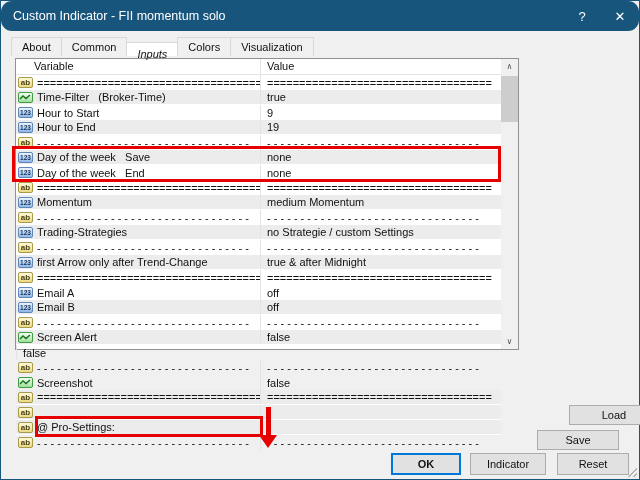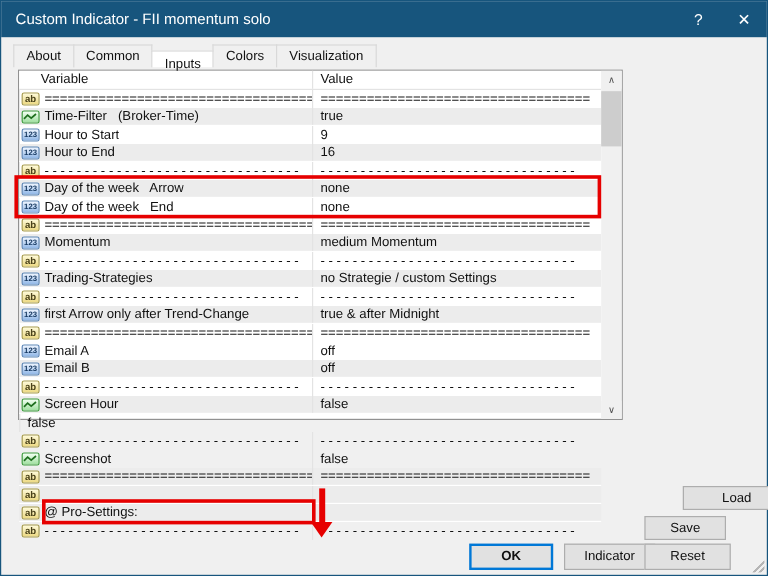--- a/index.html
+++ b/index.html
@@ -2,33 +2,33 @@
 <html><head>
 <meta charset="utf-8">
 <style>
   html,body{margin:0;padding:0;width:640px;height:480px;overflow:hidden;
             font-family:"Liberation Sans",sans-serif;}
   .dialog{position:relative;width:640px;height:480px;background:#f0f0f0;
           border:1px solid #17557d;box-sizing:border-box;}
 
   
   .titlebar{position:absolute;left:0;top:0;width:100%;height:30px;background:#17557d;
-            display:flex;align-items:center;box-sizing:border-box;}
+            display:flex;align-items:center;box-sizing:border-box;border-radius:11px;}
   .titlebar .title{color:#ffffff;font-size:12.5px;padding-left:12px;flex:1;
                    white-space:nowrap;overflow:hidden;}
   .tb-btn{width:38px;height:30px;display:flex;align-items:center;justify-content:center;
           color:#ffffff;font-size:13px;cursor:default;}
 
   
   .tabstrip{position:absolute;left:10px;top:32px;height:23px;display:flex;align-items:flex-end;}
   .tab{height:19px;line-height:19px;padding:0 10px;font-size:11px;color:#111;
        background:#f0f0f0;border:1px solid #d9d9d9;border-bottom:none;margin-right:-1px;
        box-sizing:border-box;}
   .tab.active{height:14px;line-height:23px;background:#ffffff;border:1px solid #d9d9d9;
-       border-bottom:none;position:relative;z-index:2;}
+       border-bottom:none;position:relative;z-index:2;font-style:italic;}
 
   
   .table{position:absolute;left:14px;top:57px;width:504px;height:292px;background:#ffffff;
          border:1px solid #919191;box-sizing:border-box;font-size:11px;color:#111;}
   .thead{display:flex;height:15px;line-height:15px;width:485px;border-bottom:1px solid #e3e3e3;
          background:#ffffff;}
   .thead .h-var{width:244px;padding-left:18px;box-sizing:border-box;}
   .thead .h-val{flex:1;border-left:1px solid #e3e3e3;padding-left:6px;box-sizing:border-box;}
   .tbody{width:485px;}
   .row{display:flex;height:15px;line-height:14px;box-sizing:border-box;}
@@ -55,24 +55,24 @@
             justify-content:center;font-size:8px;color:#505050;background:#f0f0f0;}
   .sb-arrow.up{top:0;}
   .sb-arrow.down{bottom:0;}
   .sb-thumb{position:absolute;left:0;top:17px;width:17px;height:46px;background:#cdcdcd;}
 
   
   .btn{position:absolute;background:#e1e1e1;border:1px solid #adadad;color:#111;
        font-family:"Liberation Sans",sans-serif;font-size:11px;padding:0;margin:0;
        display:flex;align-items:center;justify-content:center;box-sizing:border-box;}
   .btn-load{left:556px;top:404px;width:90px;height:20px;margin-left:12px;}
-  .btn-save{left:536px;top:429px;width:68px;height:20px;text-align:right;}
+  .btn-save{left:536px;top:429px;width:82px;height:20px;text-align:right;}
   .btn-ok{left:390px;top:452px;width:70px;height:22px;border:2px solid #0078d7;font-weight:bold;}
   .btn-cancel{left:469px;top:452px;width:76px;height:22px;}
-  .btn-reset{left:536px;top:452px;width:72px;height:22px;}
+  .btn-reset{left:556px;top:452px;width:72px;height:22px;}
 
   
   .anno-box{position:absolute;border:3px solid #e60000;box-sizing:border-box;z-index:5;}
   .anno-box.day-week{left:11px;top:145px;width:489px;height:36px;}
   .anno-box.pro-settings{left:34px;top:415px;width:228px;height:21px;}
   .anno-arrow-shaft{position:absolute;left:265px;top:406px;width:5px;height:29px;
                     background:#e60000;z-index:5;}
   .anno-arrow-head{position:absolute;left:258px;top:434px;width:0;height:0;z-index:5;
                    border-left:9px solid transparent;border-right:9px solid transparent;
                    border-top:13px solid #e60000;}
@@ -128,33 +128,33 @@
             <span class="icon icon-123">123</span>
             <span class="var-text">Hour to Start</span>
           </div>
           <div class="cell-val">9</div>
         </div>
         <div class="row shaded">
           <div class="cell-var">
             <span class="icon icon-123">123</span>
             <span class="var-text">Hour to End</span>
           </div>
-          <div class="cell-val">16</div>
-        </div>
-        <div class="row">
-          <div class="cell-var">
-            <span class="icon icon-ab">ab</span>
-            <span class="var-text">- - - - - - - - - - - - - - - - - - - - - - - - - - - - - - - -</span>
-          </div>
-          <div class="cell-val">- - - - - - - - - - - - - - - - - - - - - - - - - - - - - - - -</div>
-        </div>
-        <div class="row shaded">
-          <div class="cell-var">
-            <span class="icon icon-123">123</span>
-            <span class="var-text">Day of the week   Arrow</span>
+          <div class="cell-val">19</div>
+        </div>
+        <div class="row">
+          <div class="cell-var">
+            <span class="icon icon-ab">ab</span>
+            <span class="var-text">- - - - - - - - - - - - - - - - - - - - - - - - - - - - - - - -</span>
+          </div>
+          <div class="cell-val">- - - - - - - - - - - - - - - - - - - - - - - - - - - - - - - -</div>
+        </div>
+        <div class="row shaded">
+          <div class="cell-var">
+            <span class="icon icon-123">123</span>
+            <span class="var-text">Day of the week   Save</span>
           </div>
           <div class="cell-val">none</div>
         </div>
         <div class="row">
           <div class="cell-var">
             <span class="icon icon-123">123</span>
             <span class="var-text">Day of the week   End</span>
           </div>
           <div class="cell-val">none</div>
         </div>
@@ -228,21 +228,21 @@
           </div>
           <div class="cell-val">- - - - - - - - - - - - - - - - - - - - - - - - - - - - - - - -</div>
         </div>
         <div class="row shaded">
           <div class="cell-var">
             <span class="icon icon-chart">
               <svg viewBox="0 0 13 9">
                 <polyline points="1,6 4,3 7,5.5 11,2" fill="none" stroke="#1e6e1e" stroke-width="1.4"></polyline>
               </svg>
             </span>
-            <span class="var-text">Screen Hour</span>
+            <span class="var-text">Screen Alert</span>
           </div>
           <div class="cell-val">false</div>
         </div>
         <div class="row">
           <div class="cell-val">false</div>
         </div>
         <div class="row">
           <div class="cell-var">
             <span class="icon icon-ab">ab</span>
             <span class="var-text">- - - - - - - - - - - - - - - - - - - - - - - - - - - - - - - -</span>

